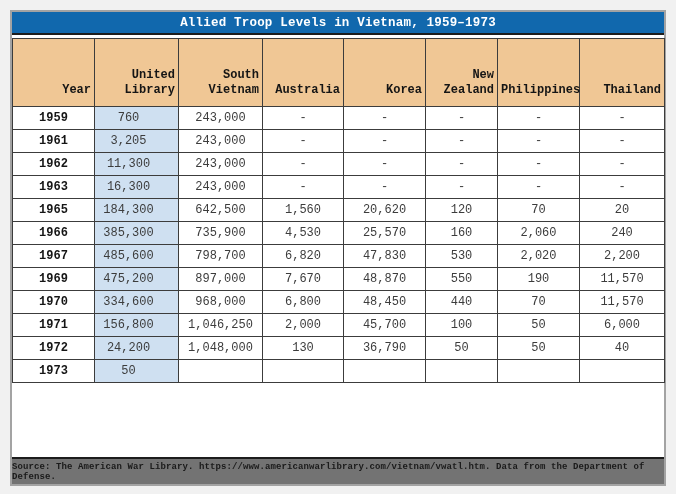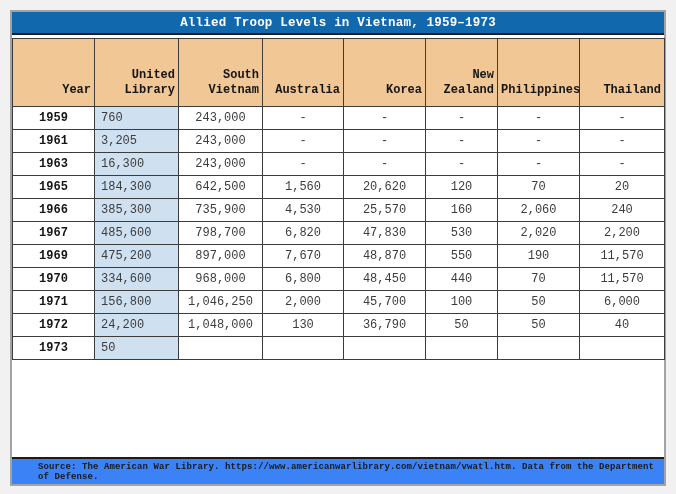--- a/index.html
+++ b/index.html
@@ -64,31 +64,31 @@
     padding: 0 6px;
     background: #ffffff;
   }
   td.col-year {
     font-weight: bold;
     color: #151515;
     margin-left: 15px;
   }
   td.col-us {
     background: #cfe0f1;
-    text-align: left;
+    text-align: center;
     padding-right: 22px;
   }
   .source {
     margin-top: auto;
     flex: 0 0 25px;
     border-top: 2px solid #1c1c1c;
-    background: #3b82f6;
+    background: #737373;
     display: flex;
     align-items: center;
-    padding-left: 26px;
+    padding-left: 0;
     font-size: 9px;
     font-weight: bold;
     color: #1a1a1a;
     letter-spacing: 0.1px;
   }
 </style>
 </head>
 <body>
 
 <div class="table-card">
@@ -134,20 +134,30 @@
           <td class="col-year">1961</td>
           <td class="col-us">3,205</td>
           <td class="col-sv">243,000</td>
           <td class="col-au">-</td>
           <td class="col-kr">-</td>
           <td class="col-nz">-</td>
           <td class="col-ph">-</td>
           <td class="col-th">-</td>
         </tr>
         <tr>
+          <td class="col-year">1962</td>
+          <td class="col-us">11,300</td>
+          <td class="col-sv">243,000</td>
+          <td class="col-au">-</td>
+          <td class="col-kr">-</td>
+          <td class="col-nz">-</td>
+          <td class="col-ph">-</td>
+          <td class="col-th">-</td>
+        </tr>
+        <tr>
           <td class="col-year">1963</td>
           <td class="col-us">16,300</td>
           <td class="col-sv">243,000</td>
           <td class="col-au">-</td>
           <td class="col-kr">-</td>
           <td class="col-nz">-</td>
           <td class="col-ph">-</td>
           <td class="col-th">-</td>
         </tr>
         <tr>

